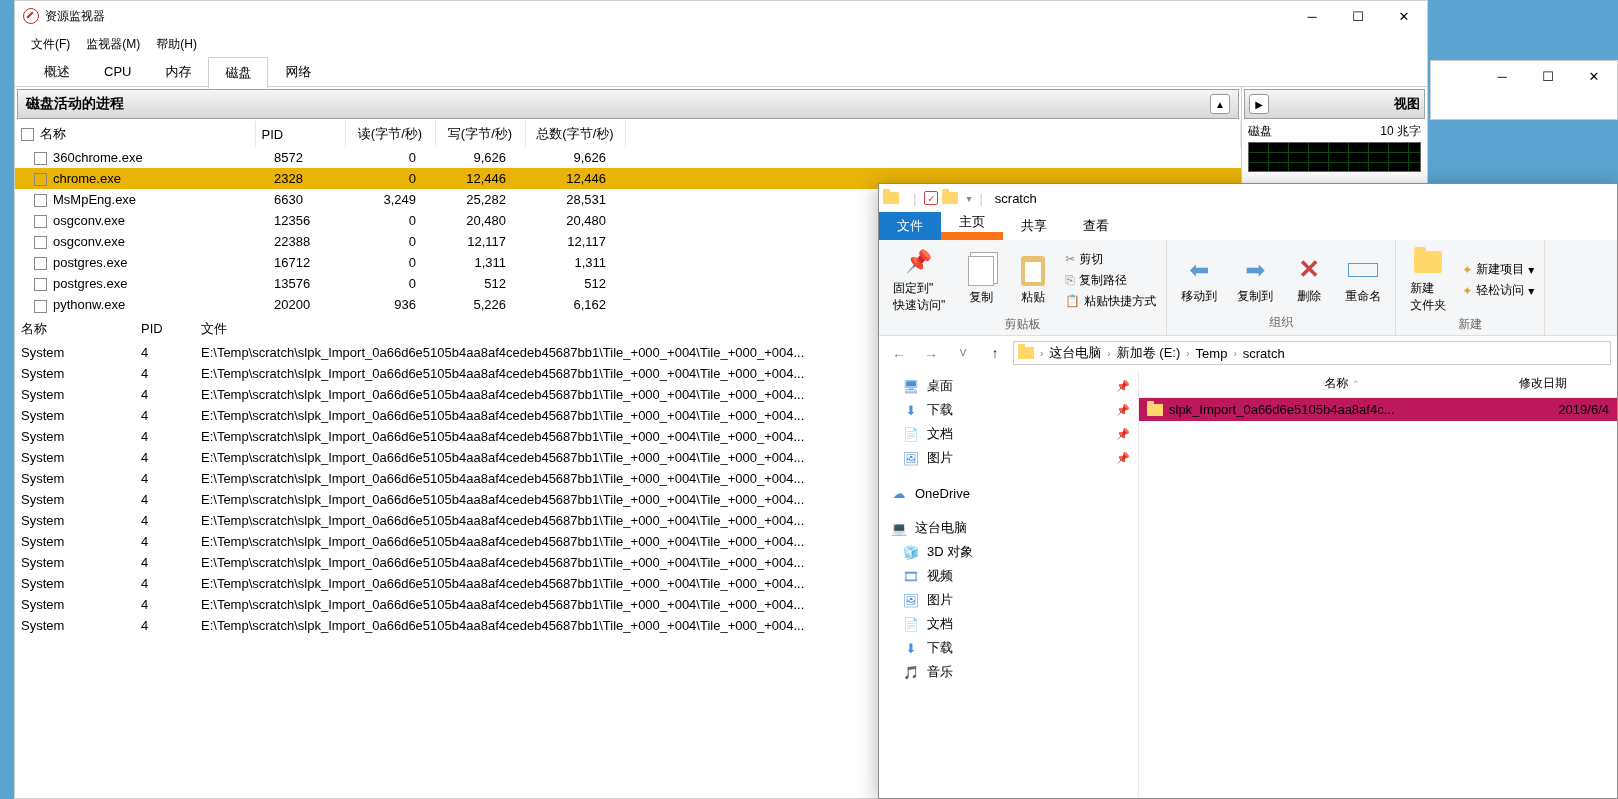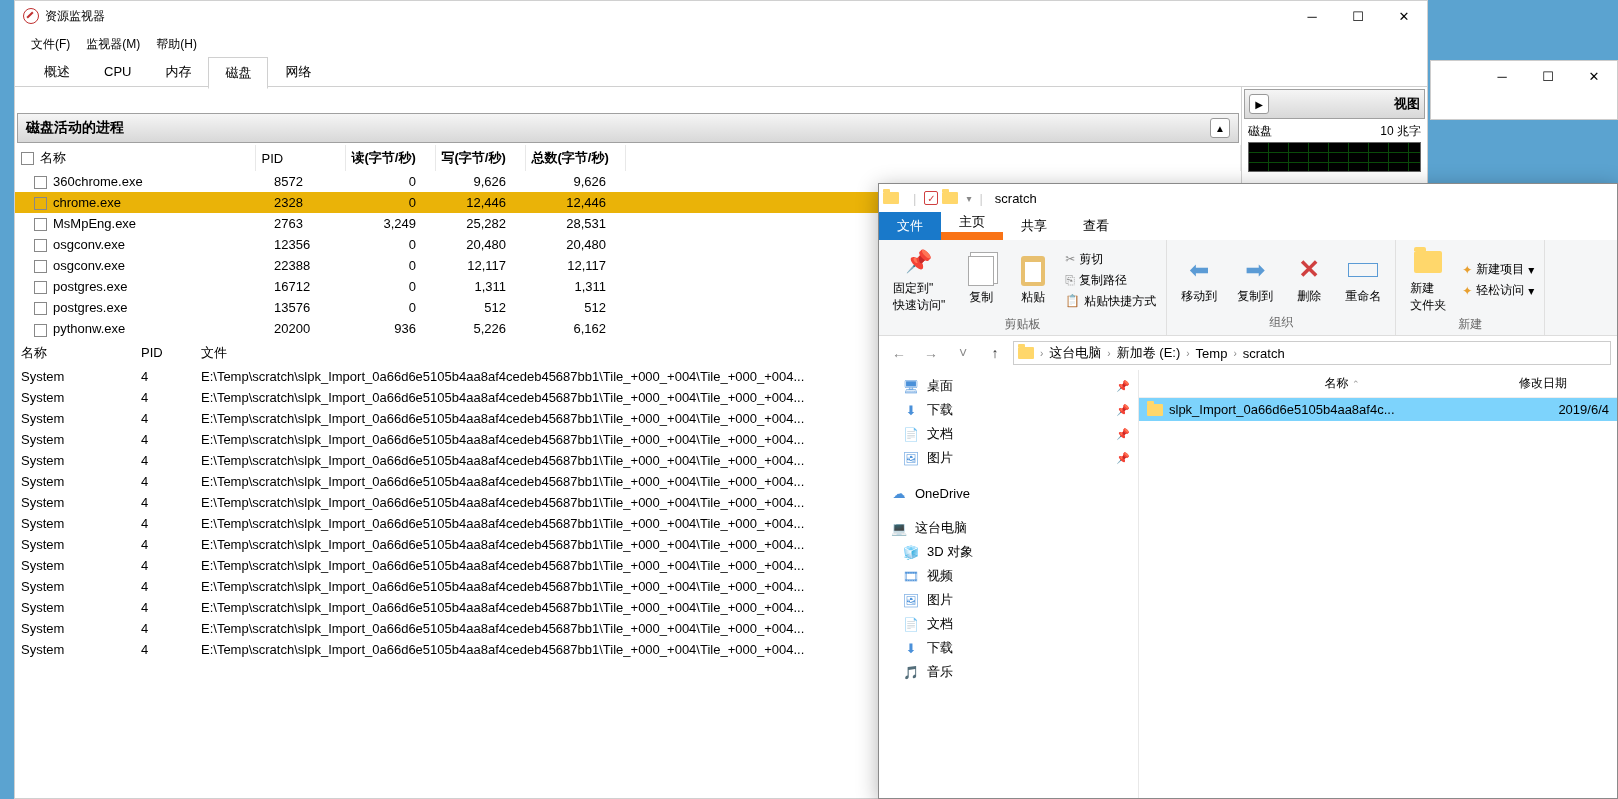--- a/index.html
+++ b/index.html
@@ -18,38 +18,38 @@
 .win-controls { margin-left: auto; display: flex; }
 .win-btn { width: 46px; height: 30px; display: flex; align-items: center; justify-content: center; }
 .menubar { height: 26px; display: flex; align-items: center; padding-left: 16px; gap: 16px; font-size: 12px; }
 .menu-item { cursor: default; }
 
 .tabbar { height: 30px; display: flex; align-items: center; border-bottom: 1px solid #d0d0d0; padding-left: 12px; background:#fff; }
 .tab { padding: 6px 16px; font-size: 13px; border: 1px solid transparent; cursor: default; }
 .tab.active { border: 1px solid #d0d0d0; border-bottom: 1px solid #fff; background: #fff; position: relative; top: 1px; }
 
 .content { flex: 1; display: flex; overflow: hidden; }
-.main-panel { flex: 1; display: flex; flex-direction: column; overflow: hidden; margin-top: 24px; }
+.main-panel { flex: 1; display: flex; flex-direction: column; overflow: hidden; }
 .side-panel { width: 186px; border-left: 1px solid #d0d0d0; }
 
 .section-header {
   height: 30px; display: flex; align-items: center; padding: 0 8px;
   background: linear-gradient(#f5f5f5, #d8d8d8); border: 1px solid #a0a0a0;
   margin: 2px; font-weight: bold; font-size: 14px;
 }
 .section-header .spacer { flex: 1; }
 .legend-sq { width: 12px; height: 12px; margin: 0 4px; }
 .legend-green { background: #00a000; }
 .legend-blue { background: #0030ff; }
 .legend-text { font-size: 12px; font-weight: normal; margin-right: 16px; }
 .collapse-btn { width: 20px; height: 20px; background:#fff; border:1px solid #999; border-radius:3px; display:flex; align-items:center; justify-content:center; font-size:10px;}
 
 .proc-table { border-collapse: collapse; width: 100%; font-size: 13px; }
 .proc-table th { text-align: left; font-weight: normal; padding: 4px 6px; border-right: 1px solid #e8e8e8; background: #fff; }
-.proc-table th.rt { text-align: left; font-weight: bold; }
+.proc-table th.rt { text-align: center; }
 .proc-table td { padding: 3px 19px; }
 .proc-table td.rt { text-align: right; }
 .proc-table tr.highlight { background: #eab308; }
 .chk { width: 13px; height: 13px; border: 1px solid #888; display: inline-block; vertical-align: middle; margin-right: 6px; }
 
 .file-table-wrap { flex: 1; overflow: hidden; }
 .file-table { width: 100%; font-size: 13px; border-collapse: collapse; }
 .file-table th { text-align: left; font-weight: normal; padding: 4px 6px; }
 .file-table td { padding: 3px 6px; white-space: nowrap; overflow: hidden; text-overflow: ellipsis; }
 .col-name { width: 120px; }
@@ -113,21 +113,21 @@
 .nav-item.root { padding-left: 12px; }
 .nav-icon { width: 16px; height: 16px; display: inline-flex; align-items: center; justify-content: center; font-size: 13px; }
 .folder-y { width:16px; height:12px; background:#ffd76b; border-radius:1px; position:relative;}
 .folder-y::before{content:'';position:absolute;top:-3px;left:0;width:7px;height:3px;background:#ffd76b;border-radius:1px 1px 0 0;}
 
 .file-pane { flex: 1; display: flex; flex-direction: column; }
 .file-head { height: 28px; display: flex; align-items: center; border-bottom: 1px solid #eee; font-size: 12px; padding: 0 8px; }
 .file-head-col1 { flex: 1; text-align: center; }
 .file-head-col2 { width: 90px; }
 .file-row { display: flex; align-items: center; padding: 4px 8px; gap: 6px; font-size: 13px; }
-.file-row.sel { background: #7dd3fc; }
+.file-row.sel { background: #be185d; }
 .file-row .fname { flex: 1; white-space: nowrap; overflow: hidden; text-overflow: ellipsis; }
 
 
 .bg-win { position:absolute; left:1430px; top:60px; width:188px; height:60px; background:#fff; border:1px solid #ccc; }
 .bg-win-ctrl { display:flex; justify-content:flex-end; height:30px;}
 .bg-win-ctrl div{width:46px;display:flex;align-items:center;justify-content:center;}
 </style>
 </head>
 <body>
 
@@ -194,21 +194,21 @@
             <tr class="highlight">
               <td><span class="chk"></span>chrome.exe</td>
               <td>2328</td>
               <td class="rt">0</td>
               <td class="rt">12,446</td>
               <td class="rt">12,446</td>
               <td></td>
             </tr>
             <tr>
               <td><span class="chk"></span>MsMpEng.exe</td>
-              <td>2763</td>
+              <td>6630</td>
               <td class="rt">3,249</td>
               <td class="rt">25,282</td>
               <td class="rt">28,531</td>
               <td></td>
             </tr>
             <tr>
               <td><span class="chk"></span>osgconv.exe</td>
               <td>12356</td>
               <td class="rt">0</td>
               <td class="rt">20,480</td>

